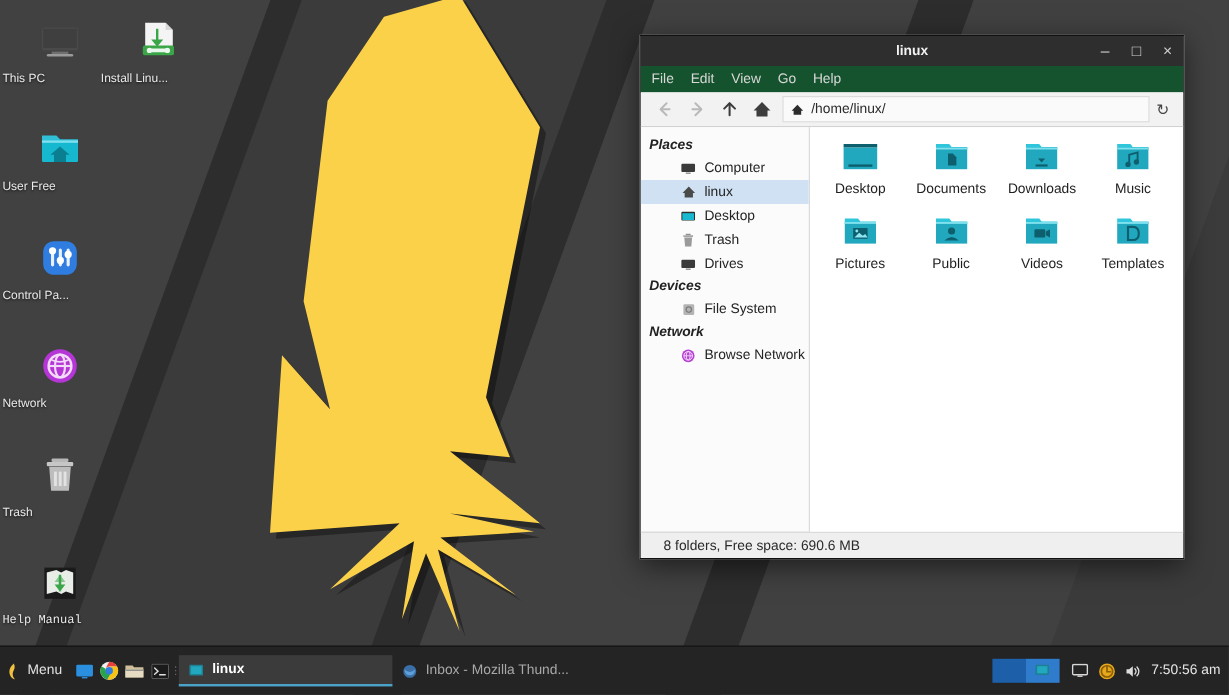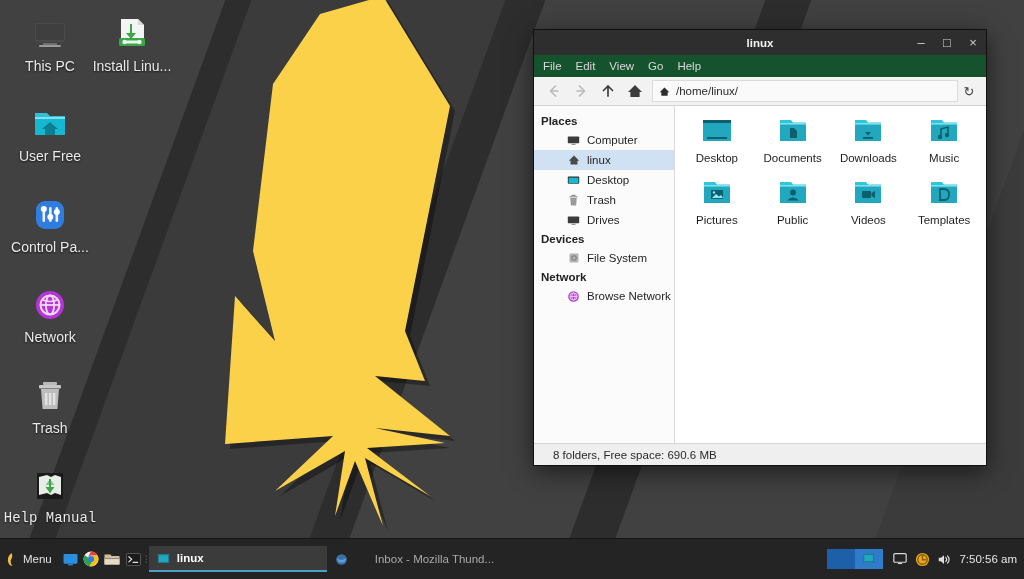--- a/index.html
+++ b/index.html
@@ -34,23 +34,23 @@
     position: absolute;
     left: 215px; top: -6px;
     width: 300px; height: 570px;
     pointer-events: none;
   }
 
   
   .desk-icon {
     position: absolute;
     width: 96px;
-    text-align: center;
+    text-align: left;
     color: #eaeaea;
-    font-size: 14px;
+    font-size: 10px;
     line-height: 14px;
     text-shadow: 0 1px 2px rgba(0,0,0,.75);
     user-select: none;
   }
   .desk-icon .glyph {
     width: 40px; height: 40px;
     margin: 0 auto 5px auto;
     display: block;
   }
   .desk-icon .lbl { display: block; white-space: nowrap; overflow: hidden; }
@@ -153,20 +153,21 @@
     padding-top: 6px;
     box-sizing: border-box;
     flex: 0 0 auto;
     overflow: hidden;
   }
   .sb-head {
     font-size: 11.5px;
     font-weight: bold;
     color: #222;
     padding: 3px 0 3px 7px;
+    font-style: italic;
   }
   .sb-item {
     display: flex;
     align-items: center;
     height: 20px;
     padding-left: 32px;
     font-size: 11.5px;
     color: #242424;
   }
   .sb-item.selected { background: #cfe1f2; }
@@ -648,21 +649,21 @@
     <div id="ql-sep">⋮</div>
 
     <div class="taskitem active" style="width:162px;">
       <svg width="13" height="13" viewBox="0 0 16 16">
         <rect x="1" y="2.5" width="14" height="11" rx="1" fill="#1e7f92"></rect>
         <rect x="2.5" y="4" width="11" height="8" fill="#21a8bf"></rect>
       </svg>
       <span class="tlbl">linux</span>
     </div>
 
-    <div class="taskitem inactive" style="width:200px;gap:20px;">
+    <div class="taskitem inactive" style="width:200px;">
       <svg width="13" height="13" viewBox="0 0 16 16">
         <circle cx="8" cy="8" r="6.6" fill="#3b6fa8"></circle>
         <path d="M2.5,6 q5.5,5 11,0 q-0.6,6 -5.5,6 q-4.9,0 -5.5,-6 z" fill="#5fa0d8"></path>
       </svg>
       <span class="tlbl">Inbox - Mozilla Thund...</span>
     </div>
 
     <div id="tray">
       <div id="pager">
         <div class="pager-cell"></div>

